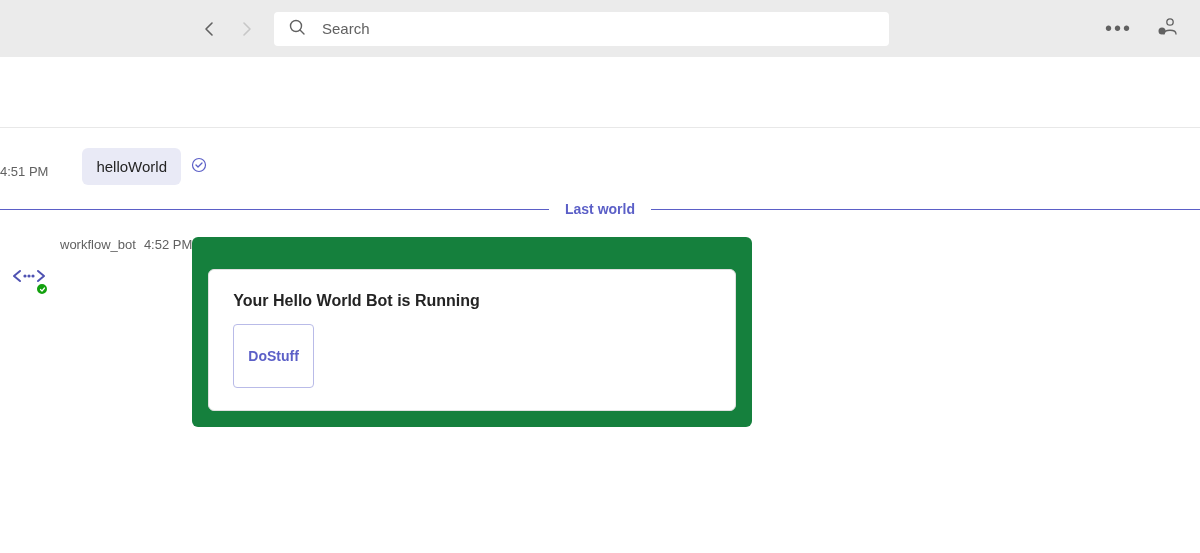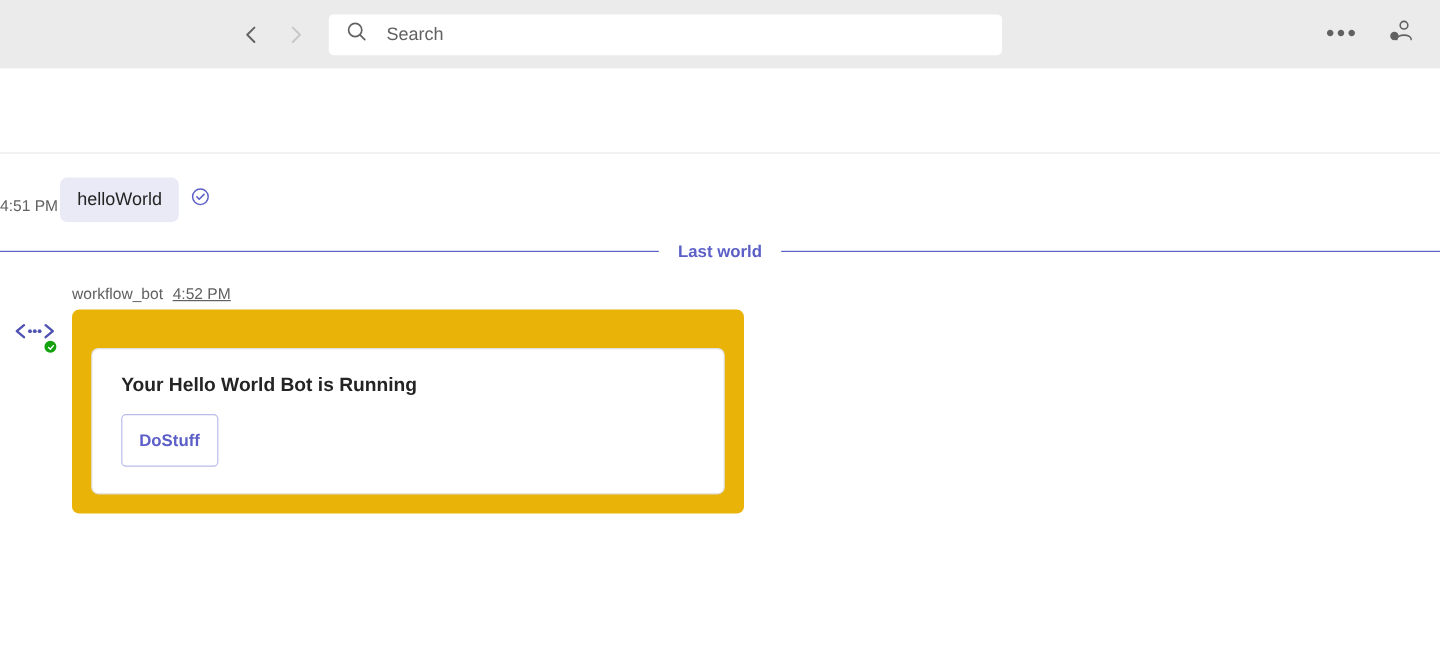--- a/index.html
+++ b/index.html
@@ -34,21 +34,21 @@
       display: flex;
       align-items: center;
     }
     .nav-arrow.disabled {
       color: #c7c7c7;
     }
     .search-box {
       background: #fff;
       border-radius: 4px;
       height: 34px;
-      width: 561px;
+      width: 615px;
       display: flex;
       align-items: center;
       padding: 0 14px;
       gap: 16px;
     }
     .search-box input {
       border: none;
       outline: none;
       font-size: 15px;
       width: 100%;
@@ -87,20 +87,21 @@
     .sent-time {
       color: #616161;
       font-size: 13px;
       margin-bottom: 6px;
       margin-right: 2px;
     }
     .sent-row {
       display: flex;
       align-items: center;
       gap: 10px;
+      margin-left: 32px;
     }
     .sent-bubble {
       background: #e9eaf6;
       border-radius: 6px;
       padding: 10px 14px;
       font-size: 15px;
       color: #242424;
     }
     .receipt-icon {
       color: #5b5fc7;
@@ -144,39 +145,37 @@
       height: 14px;
       background: #13a10e;
       border-radius: 50%;
       border: 2px solid #fff;
       display: flex;
       align-items: center;
       justify-content: center;
     }
     .bot-content {
       display: flex;
-      flex-direction: column;
     }
     .bot-header {
       display: flex;
       gap: 8px;
       align-items: baseline;
       margin-bottom: 6px;
     }
     .bot-name {
       font-size: 13px;
       color: #616161;
     }
     .bot-time {
       font-size: 13px;
       color: #616161;
-      text-decoration: underline;
     }
     .card-wrapper {
-      background: #eab308;
+      background: #15803d;
       border-radius: 6px;
       padding: 32px 16px 16px 16px;
       width: 560px;
     }
     .card {
       background: #fff;
       border: 1px solid #e0e0e0;
       border-radius: 6px;
       padding: 22px 24px;
     }
@@ -191,21 +190,21 @@
       color: #424242;
       line-height: 1.45;
       margin-bottom: 20px;
     }
     .card-button {
       display: inline-block;
       border: 1px solid #b9bbe8;
       color: #5b5fc7;
       background: #fff;
       border-radius: 4px;
-      padding: 13px 14px;
+      padding: 23px 14px;
       font-size: 14px;
       font-weight: 600;
       cursor: pointer;
     }
   </style>
 </head>
 <body>
 
 <div class="header">
   <div class="nav-arrows">

